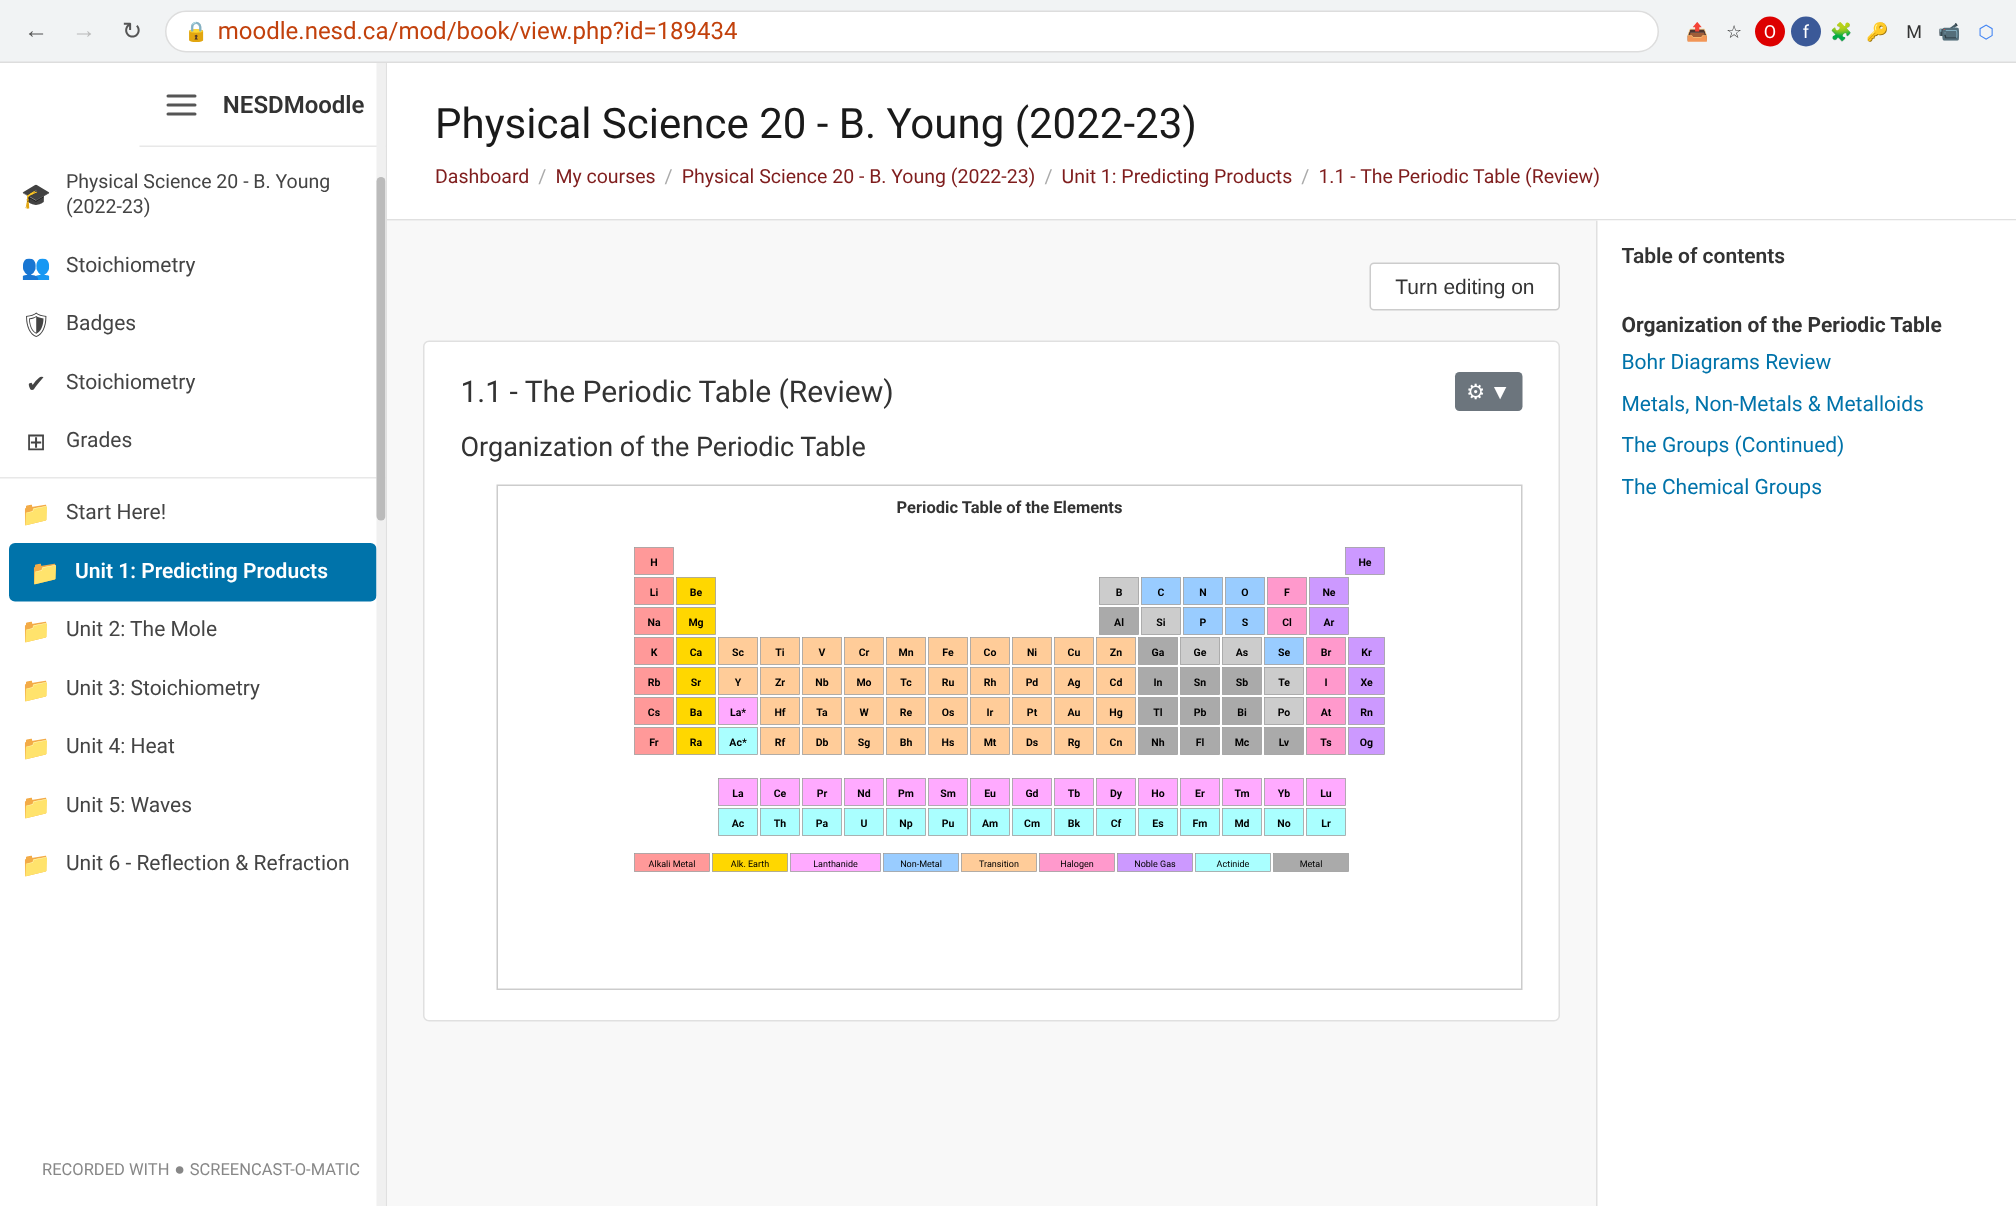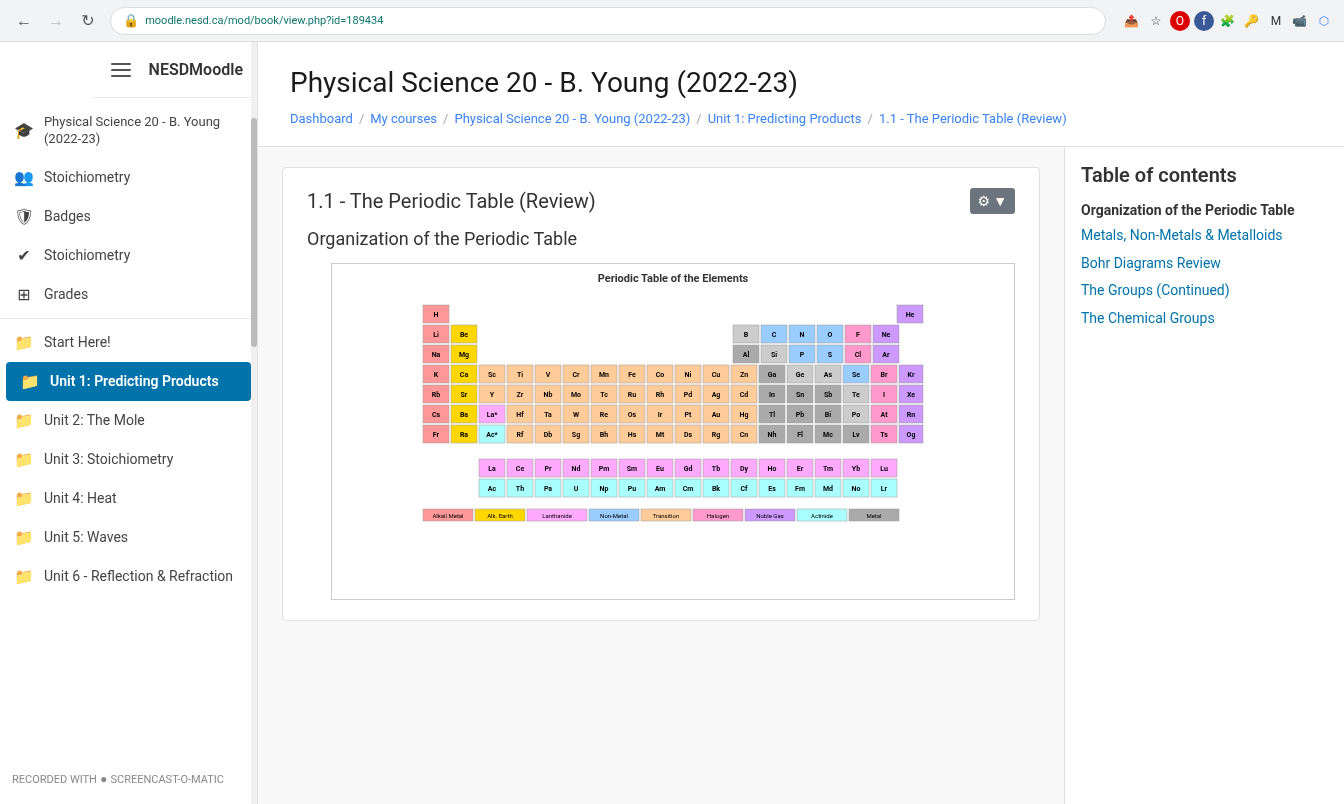--- a/index.html
+++ b/index.html
@@ -19,21 +19,21 @@
     .browser-nav-btn {
       width: 28px; height: 28px; border-radius: 50%; border: none;
       background: none; cursor: pointer; display: flex; align-items: center; justify-content: center;
       color: #555; font-size: 16px;
     }
     .browser-address-bar {
       flex: 1; height: 28px; border-radius: 14px; border: 1px solid #ddd;
       background: #fff; padding: 0 12px; font-size: 13px; color: #333;
       display: flex; align-items: center; gap: 6px;
     }
-    .browser-address-url { color: #0f766e; font-size: 11px; }
+    .browser-address-url { color: #c2410c; font-size: 16px; }
     .browser-extensions { display: flex; gap: 4px; align-items: center; margin-left: 8px; }
     .ext-icon { width: 20px; height: 20px; border-radius: 3px; display: flex; align-items: center; justify-content: center; font-size: 12px; }
 
     
     .app-layout { display: flex; height: calc(804px - 42px); }
 
     
     .sidebar {
       width: 258px; min-width: 258px;
       background: #fff;
@@ -79,21 +79,21 @@
       overflow-y: auto;
       background: #f8f8f8;
     }
     .page-header {
       background: #fff;
       padding: 24px 32px 20px;
       border-bottom: 1px solid #e0e0e0;
     }
     .page-title { font-size: 28px; font-weight: 400; color: #1a1a1a; margin-bottom: 12px; }
     .breadcrumb { display: flex; align-items: center; gap: 6px; font-size: 13px; color: #888; flex-wrap: wrap; }
-    .breadcrumb a { color: #3b82f6; text-decoration: none; }
+    .breadcrumb a { color: #7f1d1d; text-decoration: none; }
     .breadcrumb-sep { color: #aaa; }
 
     .content-area {
       display: flex;
       flex: 1;
       gap: 0;
     }
 
     .main-panel {
       flex: 1;
@@ -135,21 +135,21 @@
     }
 
     
     .toc-panel {
       width: 280px;
       min-width: 280px;
       padding: 16px;
       border-left: 1px solid #e0e0e0;
       background: #fff;
     }
-    .toc-title { font-size: 20px; font-weight: 600; color: #333; margin-bottom: 15px; }
+    .toc-title { font-size: 14px; font-weight: 600; color: #333; margin-bottom: 30px; }
     .toc-item-bold { font-weight: 700; color: #333; font-size: 14px; margin-bottom: 8px; }
     .toc-link {
       display: block; color: #0073aa; text-decoration: none;
       font-size: 14px; margin-bottom: 8px; line-height: 1.4;
     }
 
     
     .turn-editing-btn {
       background: #fff; border: 1px solid #ccc; border-radius: 3px;
       padding: 7px 16px; cursor: pointer; font-size: 14px; color: #333;
@@ -159,21 +159,21 @@
     .header-actions-row {
       display: flex;
       justify-content: flex-end;
       padding: 8px 0 4px;
     }
 
     
     .screencast-watermark {
       position: fixed;
       bottom: 18px;
-      left: 12px;
+      left: 28px;
       opacity: 0.7;
       font-size: 11px;
       color: #555;
       display: flex;
       align-items: center;
       gap: 4px;
     }
   </style>
 </head>
 <body>
@@ -285,20 +285,23 @@
         <a href="#">Unit 1: Predicting Products</a>
         <span class="breadcrumb-sep">/</span>
         <a href="#">1.1 - The Periodic Table (Review)</a>
       </nav>
     </div>
 
     <div class="content-area">
 
       <div class="main-panel">
 
+        <div class="header-actions-row">
+          <button class="turn-editing-btn">Turn editing on</button>
+        </div>
 
         <div class="book-section">
           <div class="book-section-header">
             <h2 class="book-section-title">1.1 - The Periodic Table (Review)</h2>
             <div class="book-section-actions">
               <button class="gear-btn">
                 <span>⚙</span>
                 <span>▼</span>
               </button>
             </div>
@@ -584,22 +587,22 @@
               </svg>
             </div>
           </div>
         </div>
 
       </div>
 
       <div class="toc-panel">
         <h3 class="toc-title">Table of contents</h3>
         <div class="toc-item-bold">Organization of the Periodic Table</div>
+        <a href="#" class="toc-link">Bohr Diagrams Review</a>
         <a href="#" class="toc-link">Metals, Non-Metals &amp; Metalloids</a>
-        <a href="#" class="toc-link">Bohr Diagrams Review</a>
         <a href="#" class="toc-link">The Groups (Continued)</a>
         <a href="#" class="toc-link">The Chemical Groups</a>
       </div>
 
     </div>
 
   </main>
 
 </div>
 

